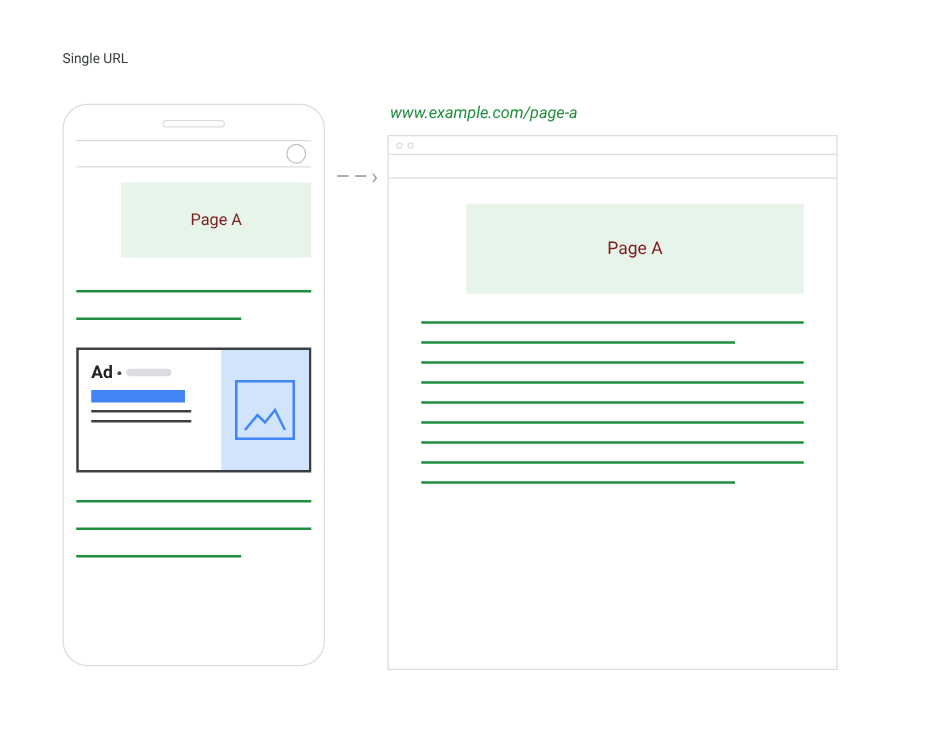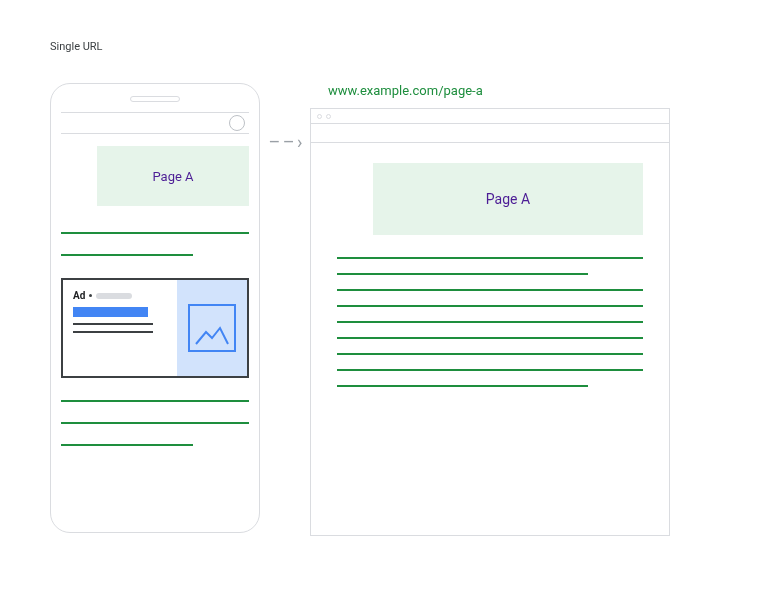--- a/index.html
+++ b/index.html
@@ -54,21 +54,21 @@
     height: 16px;
     border: 1px solid #bdc1c6;
     border-radius: 50%;
   }
   .header-block {
     background: #e6f4ea;
     height: 60px;
     display: flex;
     align-items: center;
     justify-content: center;
-    color: #4c1d95;
+    color: #7f1d1d;
     font-size: 13px;
     margin-bottom: 16px;
     margin-left: 36px;
   }
   .green-line {
     height: 2px;
     background: #1e8e3e;
     margin: 10px 0;
   }
   .green-line.short { width: 70%; }
@@ -83,21 +83,21 @@
     flex: 1.2;
     padding: 10px;
     display: flex;
     flex-direction: column;
     gap: 6px;
   }
   .ad-label-row {
     display: flex;
     align-items: center;
     gap: 4px;
-    font-size: 10px;
+    font-size: 14px;
     font-weight: 700;
   }
   .dot {
     width: 3px; height: 3px; background:#3c4043; border-radius:50%;
   }
   .grey-pill {
     width: 36px; height: 6px; background:#dadce0; border-radius:3px;
   }
   .blue-bar {
     height: 10px; background:#4285f4; width: 80%;
@@ -130,21 +130,22 @@
   }
   
   .desktop-col {
     display:flex;
     flex-direction:column;
   }
   .url {
     color:#1e8e3e;
     font-size:13px;
     margin-bottom:10px;
-    margin-left: 18px;
+    margin-left: 2px;
+    font-style: italic;
   }
   .browser {
     width: 360px;
     height: 428px;
     border: 1px solid #dadce0;
     display:flex;
     flex-direction:column;
   }
   .browser-chrome {
     height: 14px;

